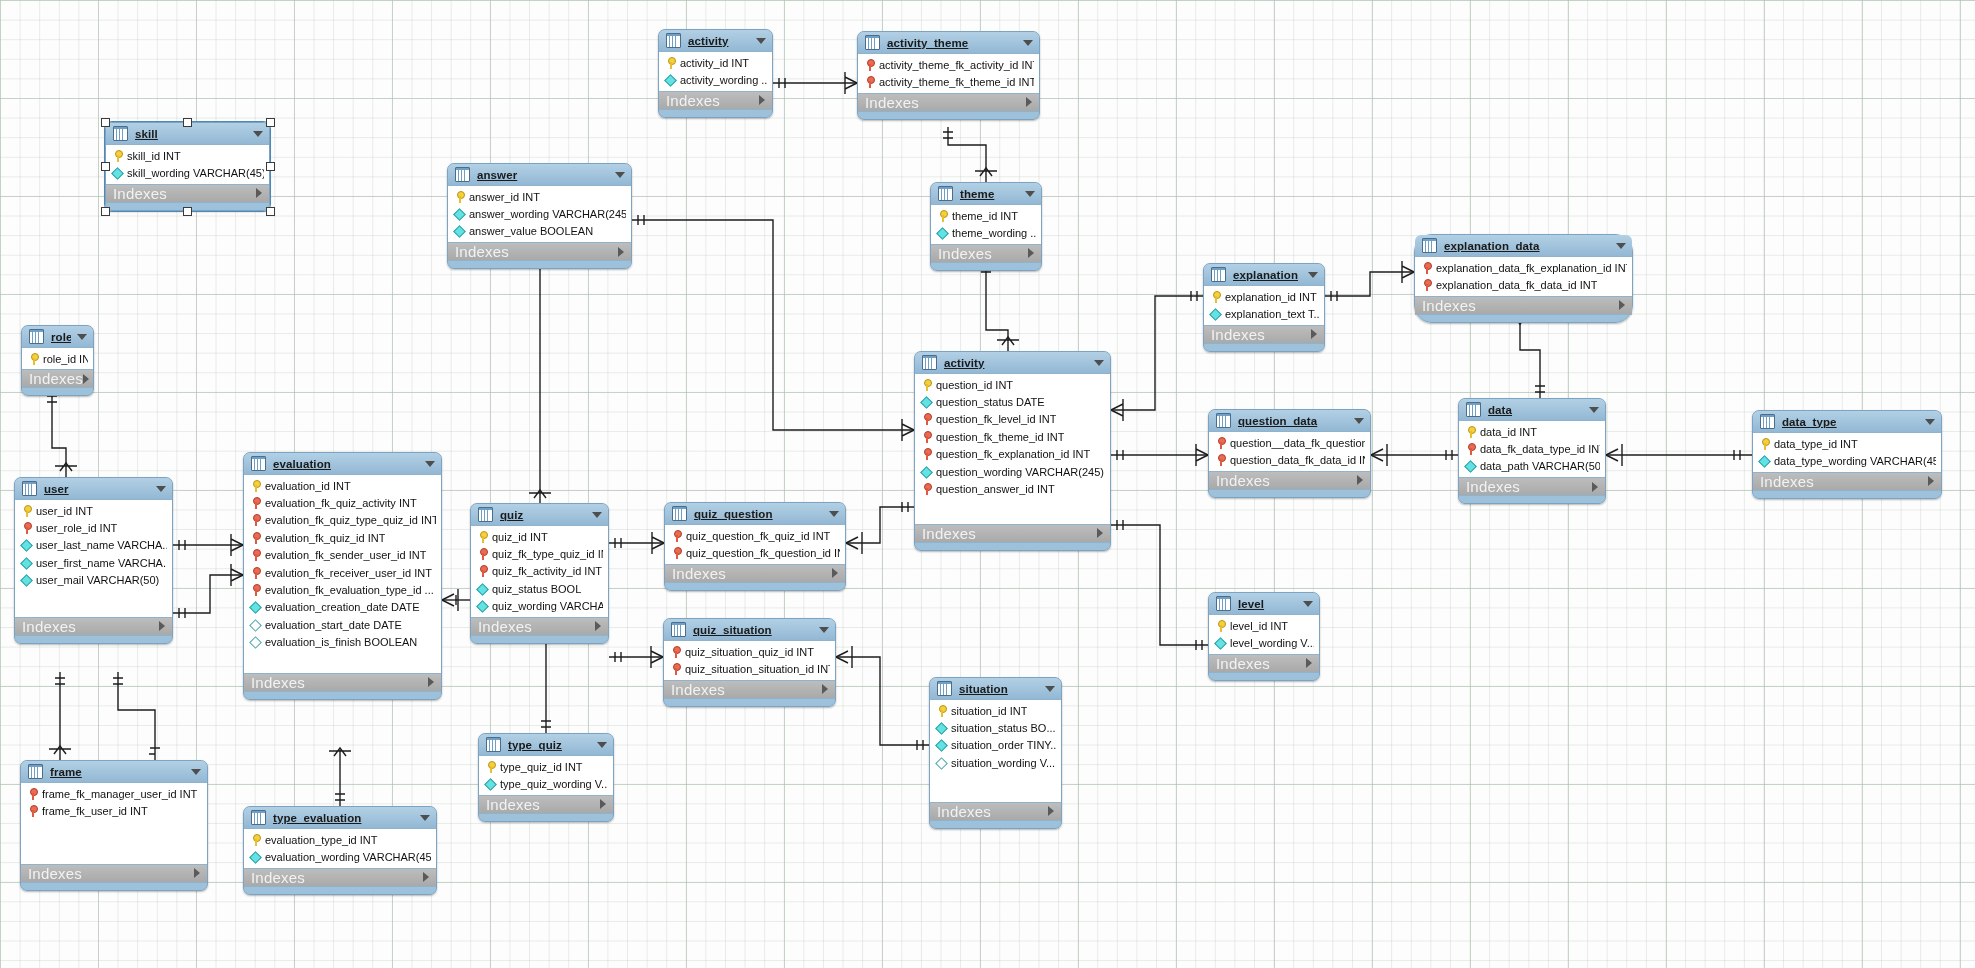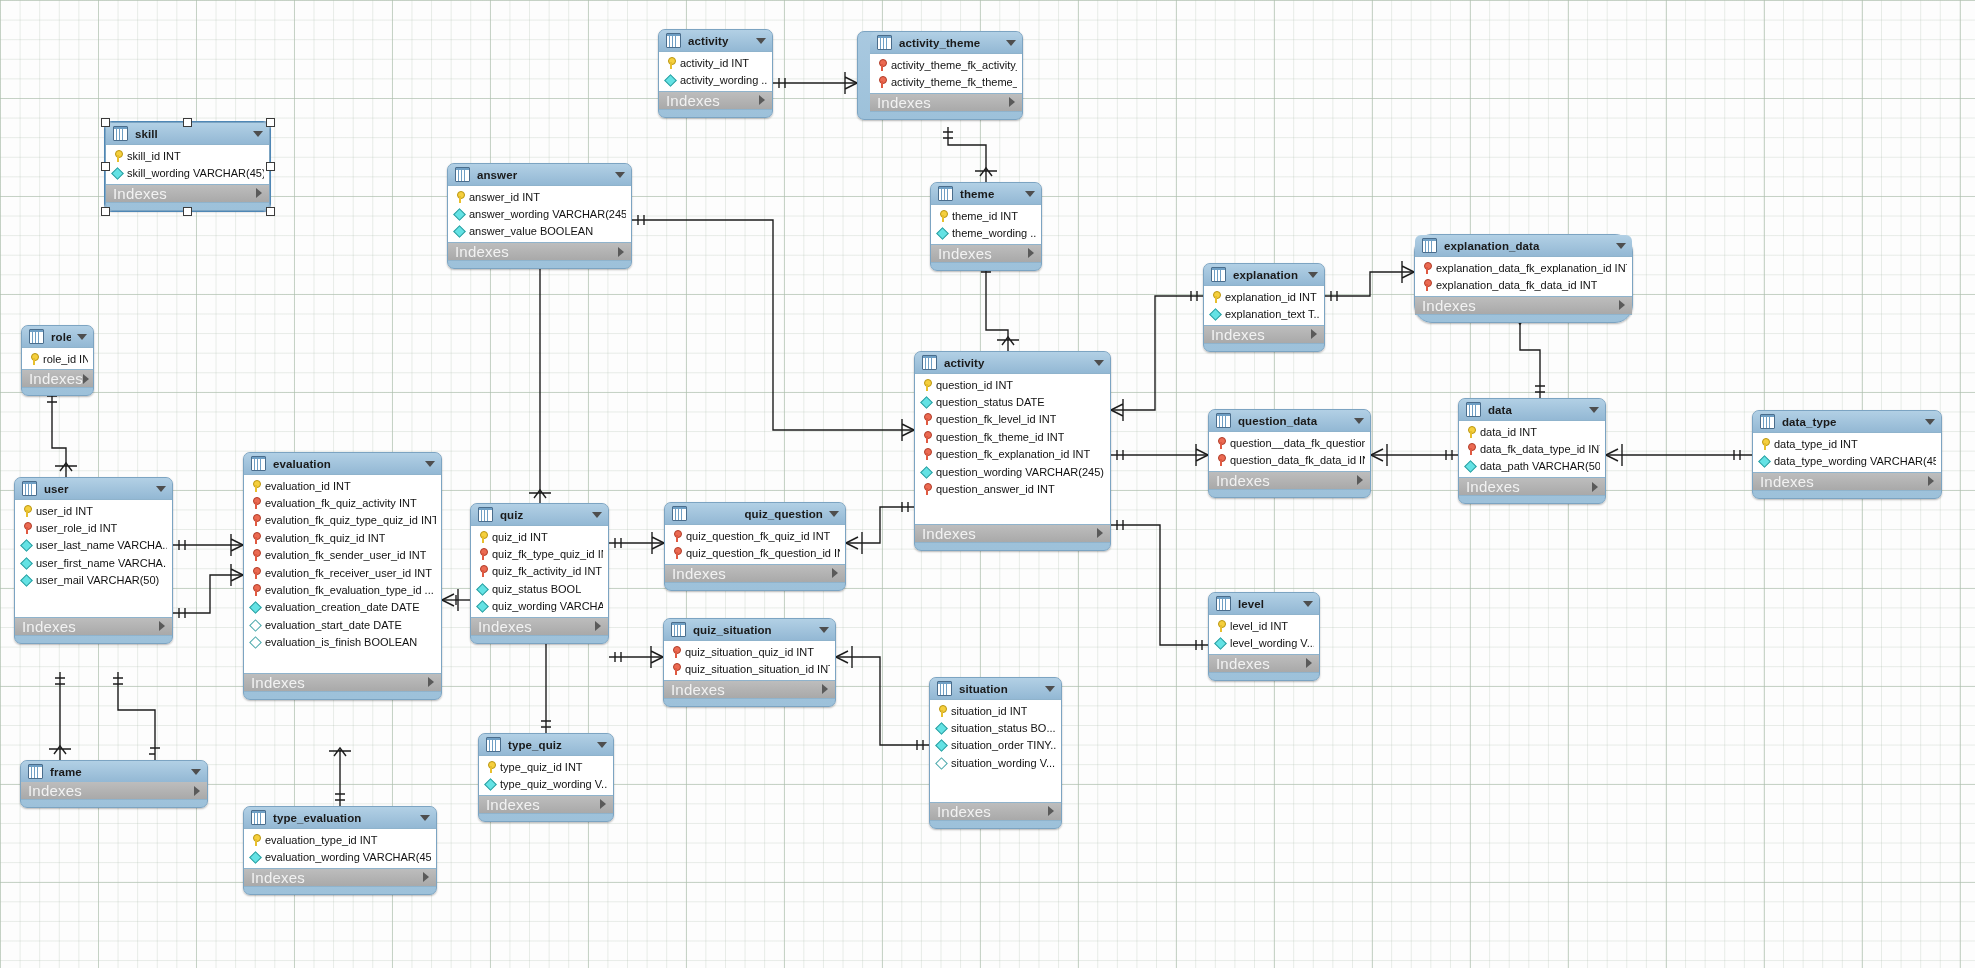--- a/index.html
+++ b/index.html
@@ -51,21 +51,21 @@
   .tbl .hdr .tico{
     width:13px;height:13px;margin-right:7px;flex:0 0 auto;
     border:1px solid #4a6d8c;border-radius:1px;
     background:
       linear-gradient(to right,#fff 0,#fff 2px,#6f9fc4 2px,#6f9fc4 3px,#fff 3px,#fff 5px,#6f9fc4 5px,#6f9fc4 6px,#fff 6px,#fff 8px,#6f9fc4 8px,#6f9fc4 9px,#fff 9px);
     background-color:#e8f1f8;
     box-shadow:inset 0 2px 0 #6f9fc4;
   }
   .tbl .hdr .tname{
     font-size:11.5px;font-weight:bold;color:#1a1a1a;letter-spacing:.1px;
-    white-space:nowrap;overflow:hidden;flex:1 1 auto;
+    white-space:nowrap;overflow:hidden;flex:1 1 auto;text-decoration:underline;
   }
   .tbl .hdr .caret{
     width:0;height:0;flex:0 0 auto;
     border-left:5px solid transparent;border-right:5px solid transparent;
     border-top:6px solid #4e4e4e;
     margin-left:6px;
   }
   .tbl .cols{
     background:#ffffff;
     border-top:1px solid #8fb3cc;
@@ -305,21 +305,21 @@
           <div class="col">
             <span class="ki dc"></span>
             <span class="cname">activity_wording ...</span>
           </div>
         </div>
         <div class="idx">
           <span class="itxt">Indexes</span>
           <span class="iarrow"></span>
         </div>
       </div>
-      <div class="tbl" style="left: 857px; top: 31px; width: 166px; padding-left: 12px;">
+      <div class="tbl" style="left: 857px; top: 31px; width: 183px;">
         <div class="hdr">
           <span class="tico"></span>
           <span class="tname">activity_theme</span>
           <span class="caret"></span>
         </div>
         <div class="cols">
           <div class="col">
             <span class="ki fk"></span>
             <span class="cname">activity_theme_fk_activity_id INT</span>
           </div>
@@ -658,21 +658,21 @@
           <div class="col">
             <span class="ki dc"></span>
             <span class="cname">quiz_wording VARCHA...</span>
           </div>
         </div>
         <div class="idx">
           <span class="itxt">Indexes</span>
           <span class="iarrow"></span>
         </div>
       </div>
-      <div class="tbl" style="left: 664px; top: 502px; width: 182px; text-align: right;">
+      <div class="tbl" style="left: 664px; top: 502px; width: 182px;">
         <div class="hdr">
           <span class="tico"></span>
           <span class="tname">quiz_question</span>
           <span class="caret"></span>
         </div>
         <div class="cols">
           <div class="col">
             <span class="ki fk"></span>
             <span class="cname">quiz_question_fk_quiz_id INT</span>
           </div>
@@ -776,20 +776,30 @@
         <div class="idx">
           <span class="itxt">Indexes</span>
           <span class="iarrow"></span>
         </div>
       </div>
       <div class="tbl" style="left: 20px; top: 760px; width: 188px;">
         <div class="hdr">
           <span class="tico"></span>
           <span class="tname">frame</span>
           <span class="caret"></span>
+        </div>
+        <div class="cols" style="padding-bottom: 44px;">
+          <div class="col">
+            <span class="ki fk"></span>
+            <span class="cname">frame_fk_manager_user_id INT</span>
+          </div>
+          <div class="col">
+            <span class="ki fk"></span>
+            <span class="cname">frame_fk_user_id INT</span>
+          </div>
         </div>
         <div class="idx">
           <span class="itxt">Indexes</span>
           <span class="iarrow"></span>
         </div>
       </div>
       <div class="tbl" style="left: 243px; top: 806px; width: 194px;">
         <div class="hdr">
           <span class="tico"></span>
           <span class="tname">type_evaluation</span>

